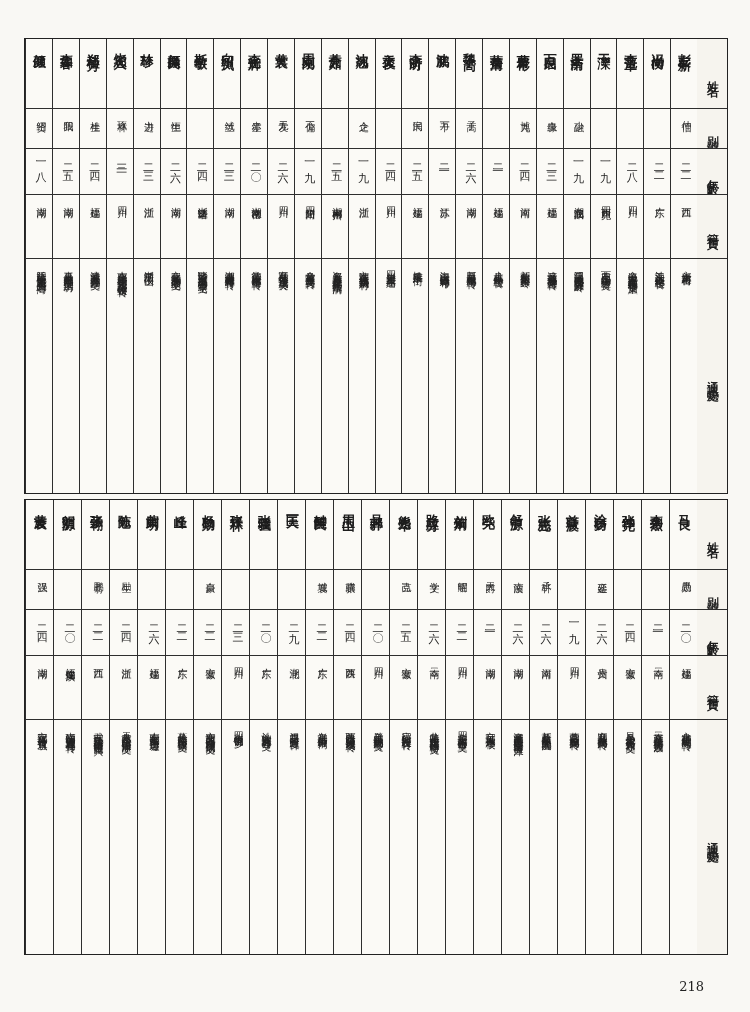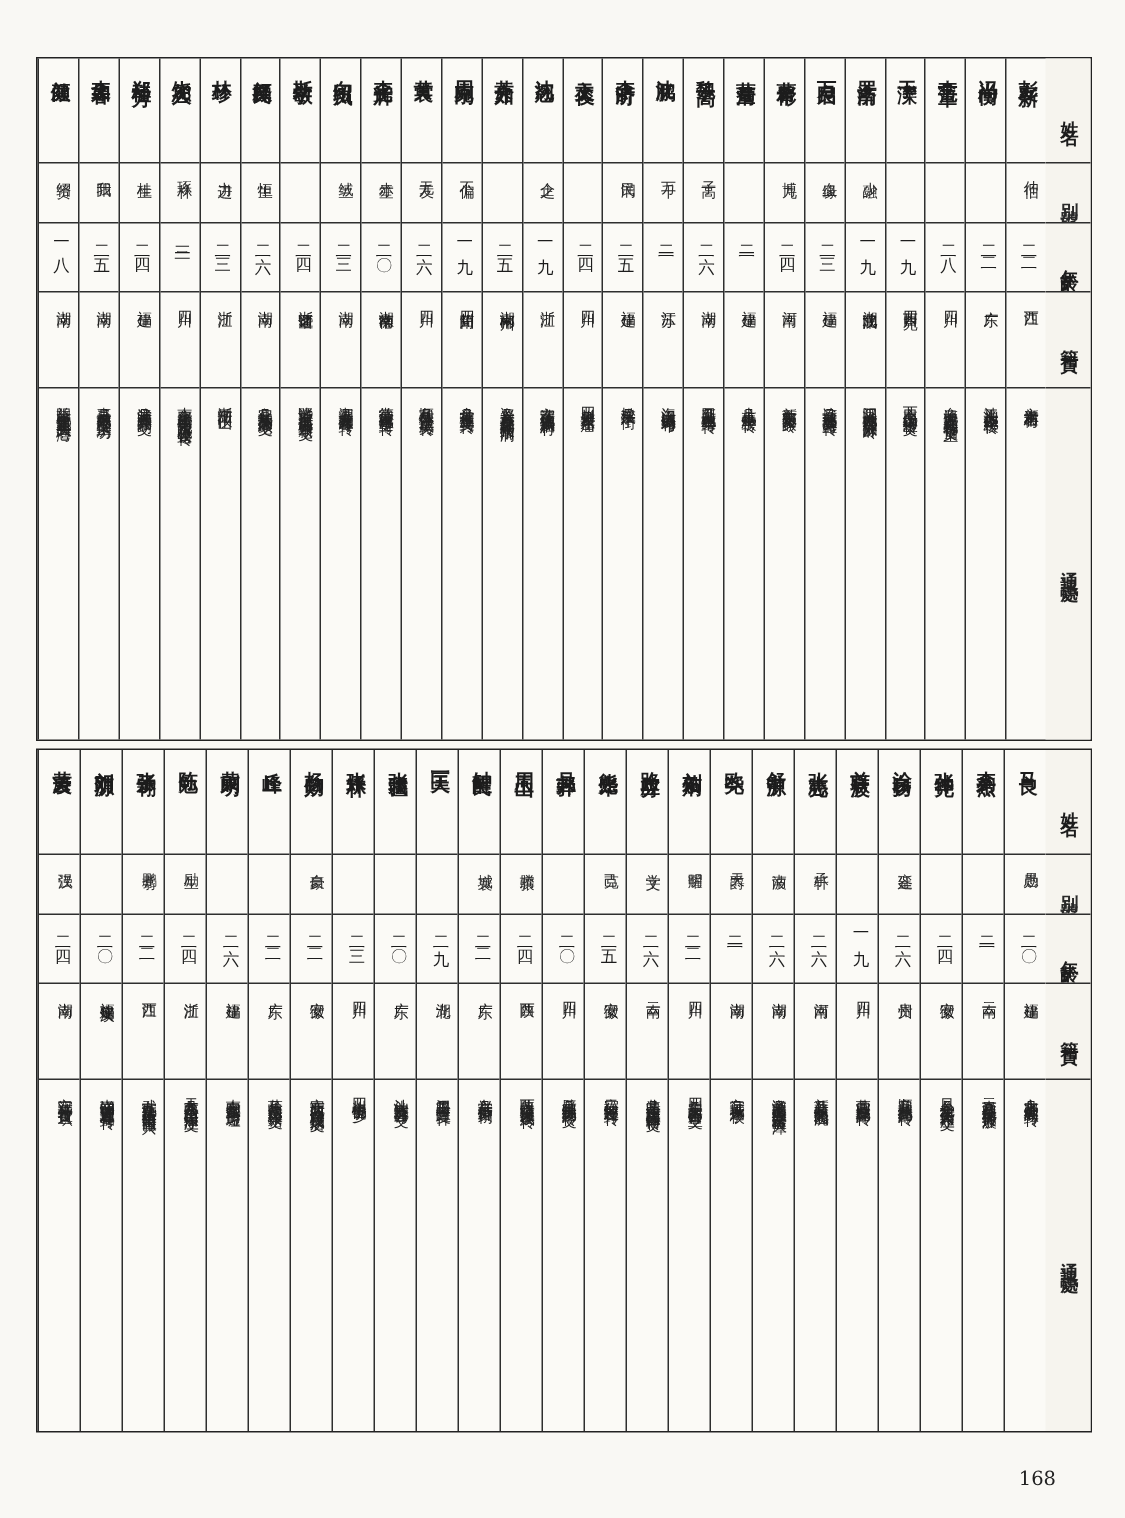--- a/index.html
+++ b/index.html
@@ -437,14 +437,14 @@
     <div class="cell name">黄凌云</div>
     <div class="cell alias">汉强</div>
     <div class="cell age">二四</div>
     <div class="cell native">湖南</div>
     <div class="cell addr">宁远双井圩转黄宜琪</div>
   </div>
       </div>
 
   </div>
 
-  <div class="page-number">168</div>
+  <div class="page-number">218</div>
 </div>
 
 </body></html>

